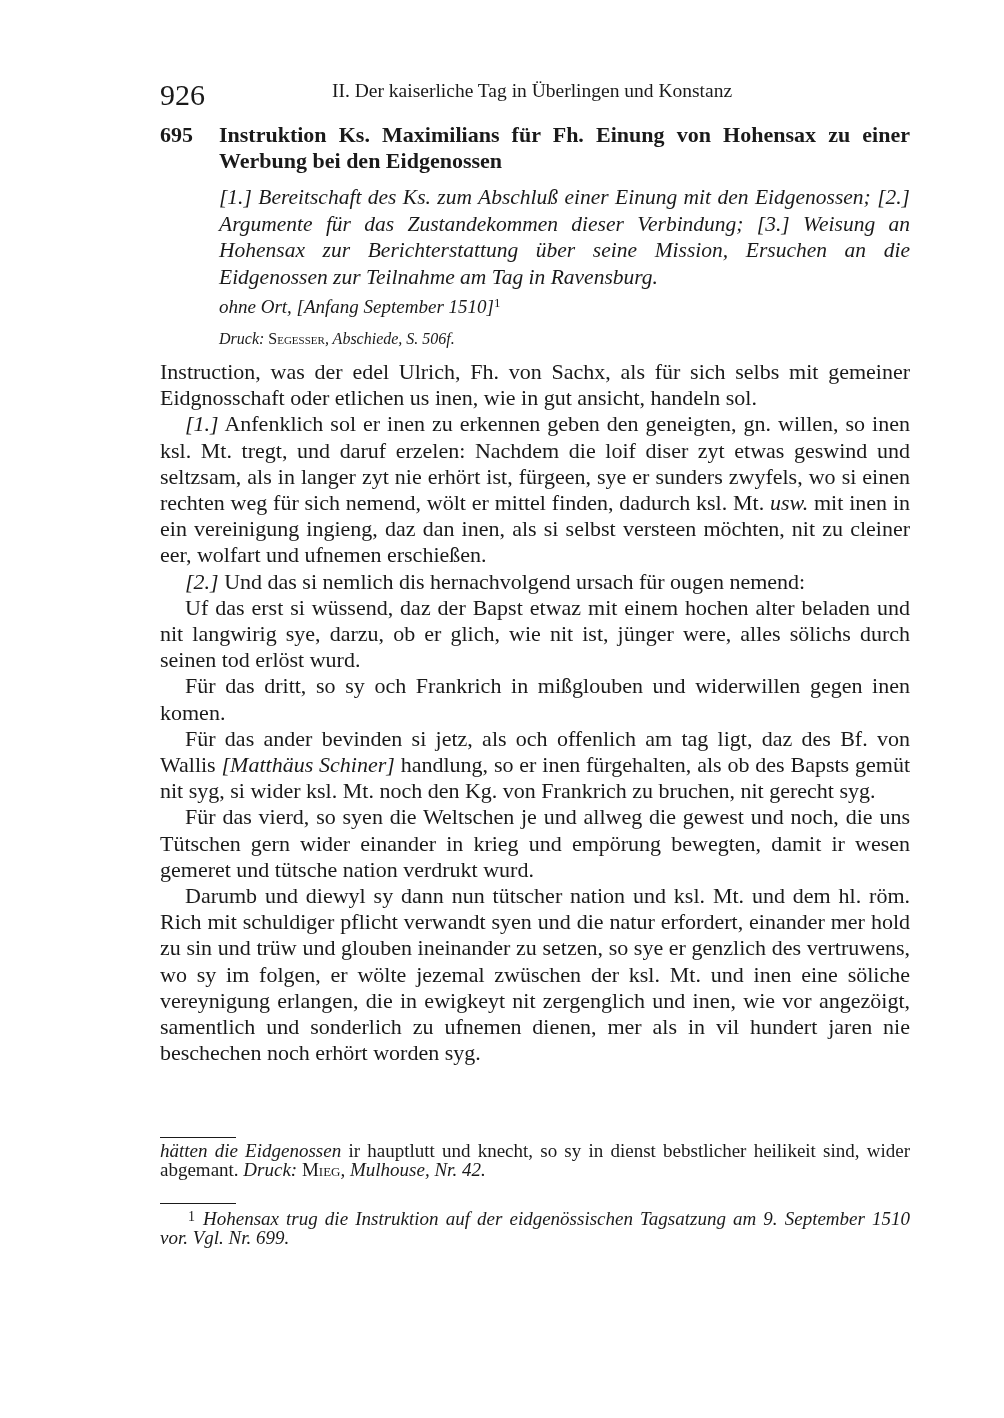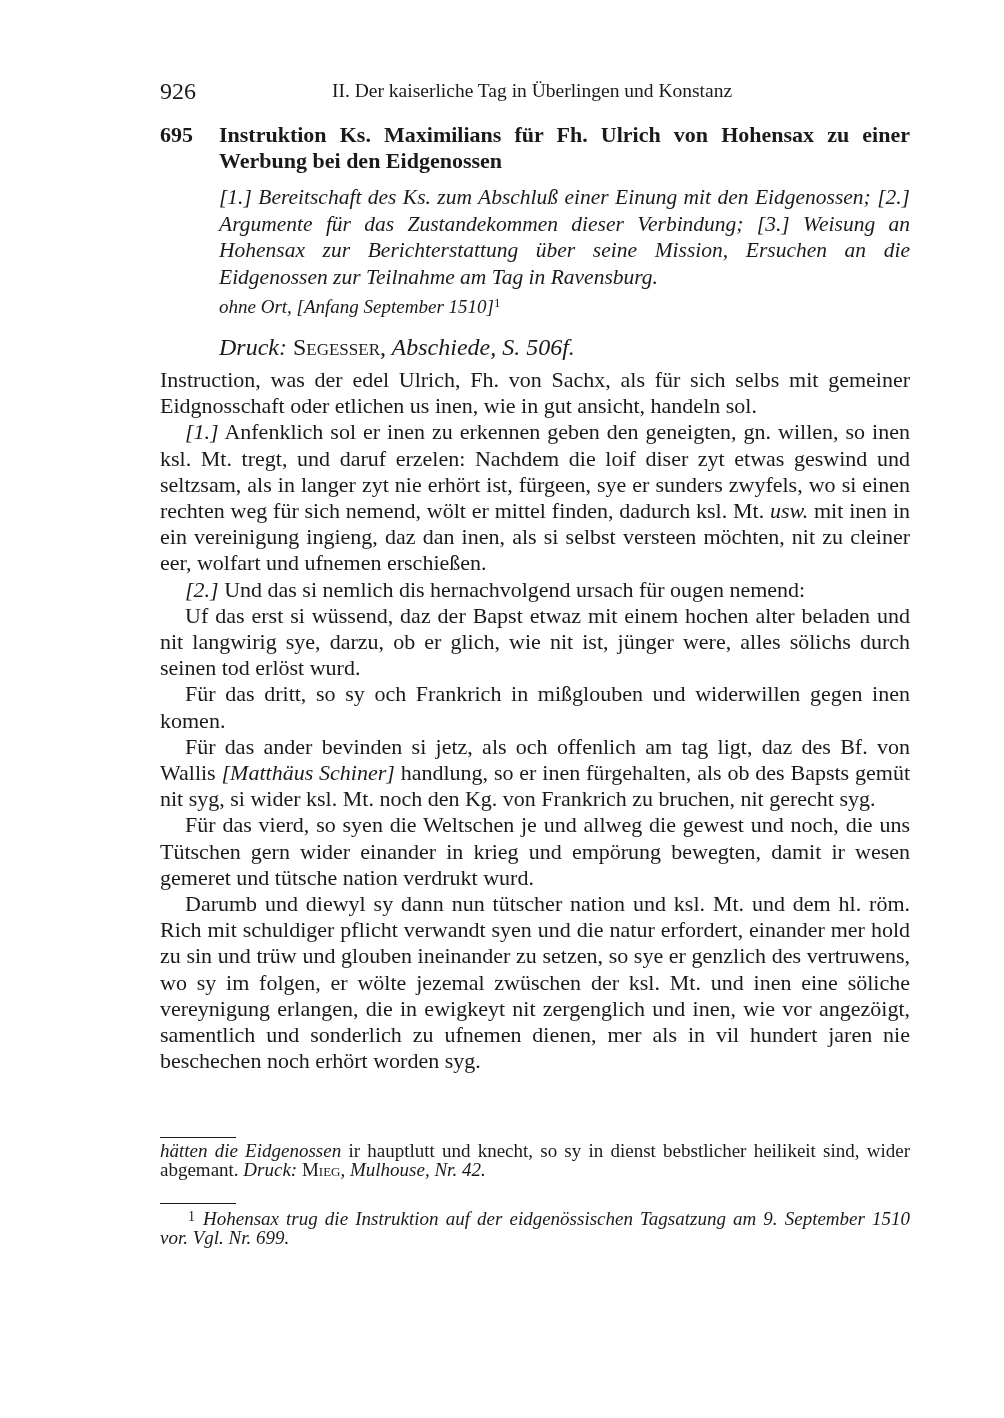--- a/index.html
+++ b/index.html
@@ -23,21 +23,21 @@
     }
     .running-head {
       position: relative;
       height: 30px;
       font-size: 21px;
     }
     .page-number {
       position: absolute;
       left: 0;
       top: 0;
-      font-size: 24px;
+      font-size: 30px;
     }
     .running-title {
       position: absolute;
       left: 172px;
       top: 2px;
       font-size: 19.5px;
     }
     .doc-head {
       position: relative;
       margin-top: 14px;
@@ -71,23 +71,23 @@
       font-style: italic;
       font-size: 19px;
       line-height: 24px;
     }
     .dating sup {
       font-style: normal;
       font-size: 13px;
       vertical-align: 6px;
     }
     .druck {
-      margin-top: 16px;
+      margin-top: 8px;
       font-style: italic;
-      font-size: 24px;
+      font-size: 16px;
       line-height: 24px;
     }
     .smallcaps {
       font-style: normal;
       font-variant: small-caps;
     }
     .body-text {
       margin-top: 8px;
       font-size: 22px;
       line-height: 26.2px;
@@ -135,21 +135,21 @@
 <body>
 
 <div class="page">
   <div class="running-head">
     <span class="page-number">926</span>
     <span class="running-title">II. Der kaiserliche Tag in Überlingen und Konstanz</span>
   </div>
 
   <div class="doc-head">
     <span class="doc-number">695</span>
-    <div class="doc-title">Instruktion Ks. Maximilians für Fh. Ulrich von Hohensax zu einer Werbung bei den Eidgenossen</div>
+    <div class="doc-title">Instruktion Ks. Maximilians für Fh. Einung von Hohensax zu einer Werbung bei den Eidgenossen</div>
     <div class="regest">[1.] Bereitschaft des Ks. zum Abschluß einer Einung mit den Eidgenossen; [2.] Argumente für das Zustandekommen dieser Verbindung; [3.] Weisung an Hohensax zur Berichterstattung über seine Mission, Ersuchen an die Eidgenossen zur Teilnahme am Tag in Ravensburg.</div>
     <div class="dating"><span>ohne Ort, [Anfang September 1510]</span><sup>1</sup></div>
     <div class="druck"><span>Druck:</span> <span class="smallcaps">Segesser</span><span>, Abschiede, S. 506f.</span></div>
   </div>
 
   <div class="body-text">
     <p class="first"><span>Instruction, was der edel Ulrich, Fh. von Sachx, als für sich selbs mit gemeiner Eidgnosschaft oder etlichen us inen, wie in gut ansicht, handeln sol.</span></p>
     <p><span class="it">[1.]</span><span> Anfenklich sol er inen zu erkennen geben den geneigten, gn. willen, so inen ksl. Mt. tregt, und daruf erzelen: Nachdem die loif diser zyt etwas geswind und seltzsam, als in langer zyt nie erhört ist, fürgeen, sye er sunders zwyfels, wo si einen rechten weg für sich nemend, wölt er mittel finden, dadurch ksl. Mt. </span><span class="it">usw.</span><span> mit inen in ein vereinigung ingieng, daz dan inen, als si selbst versteen möchten, nit zu cleiner eer, wolfart und ufnemen erschießen.</span></p>
     <p><span class="it">[2.]</span><span> Und das si nemlich dis hernachvolgend ursach für ougen nemend:</span></p>
     <p><span>Uf das erst si wüssend, daz der Bapst etwaz mit einem hochen alter beladen und nit langwirig sye, darzu, ob er glich, wie nit ist, jünger were, alles sölichs durch seinen tod erlöst wurd.</span></p>

